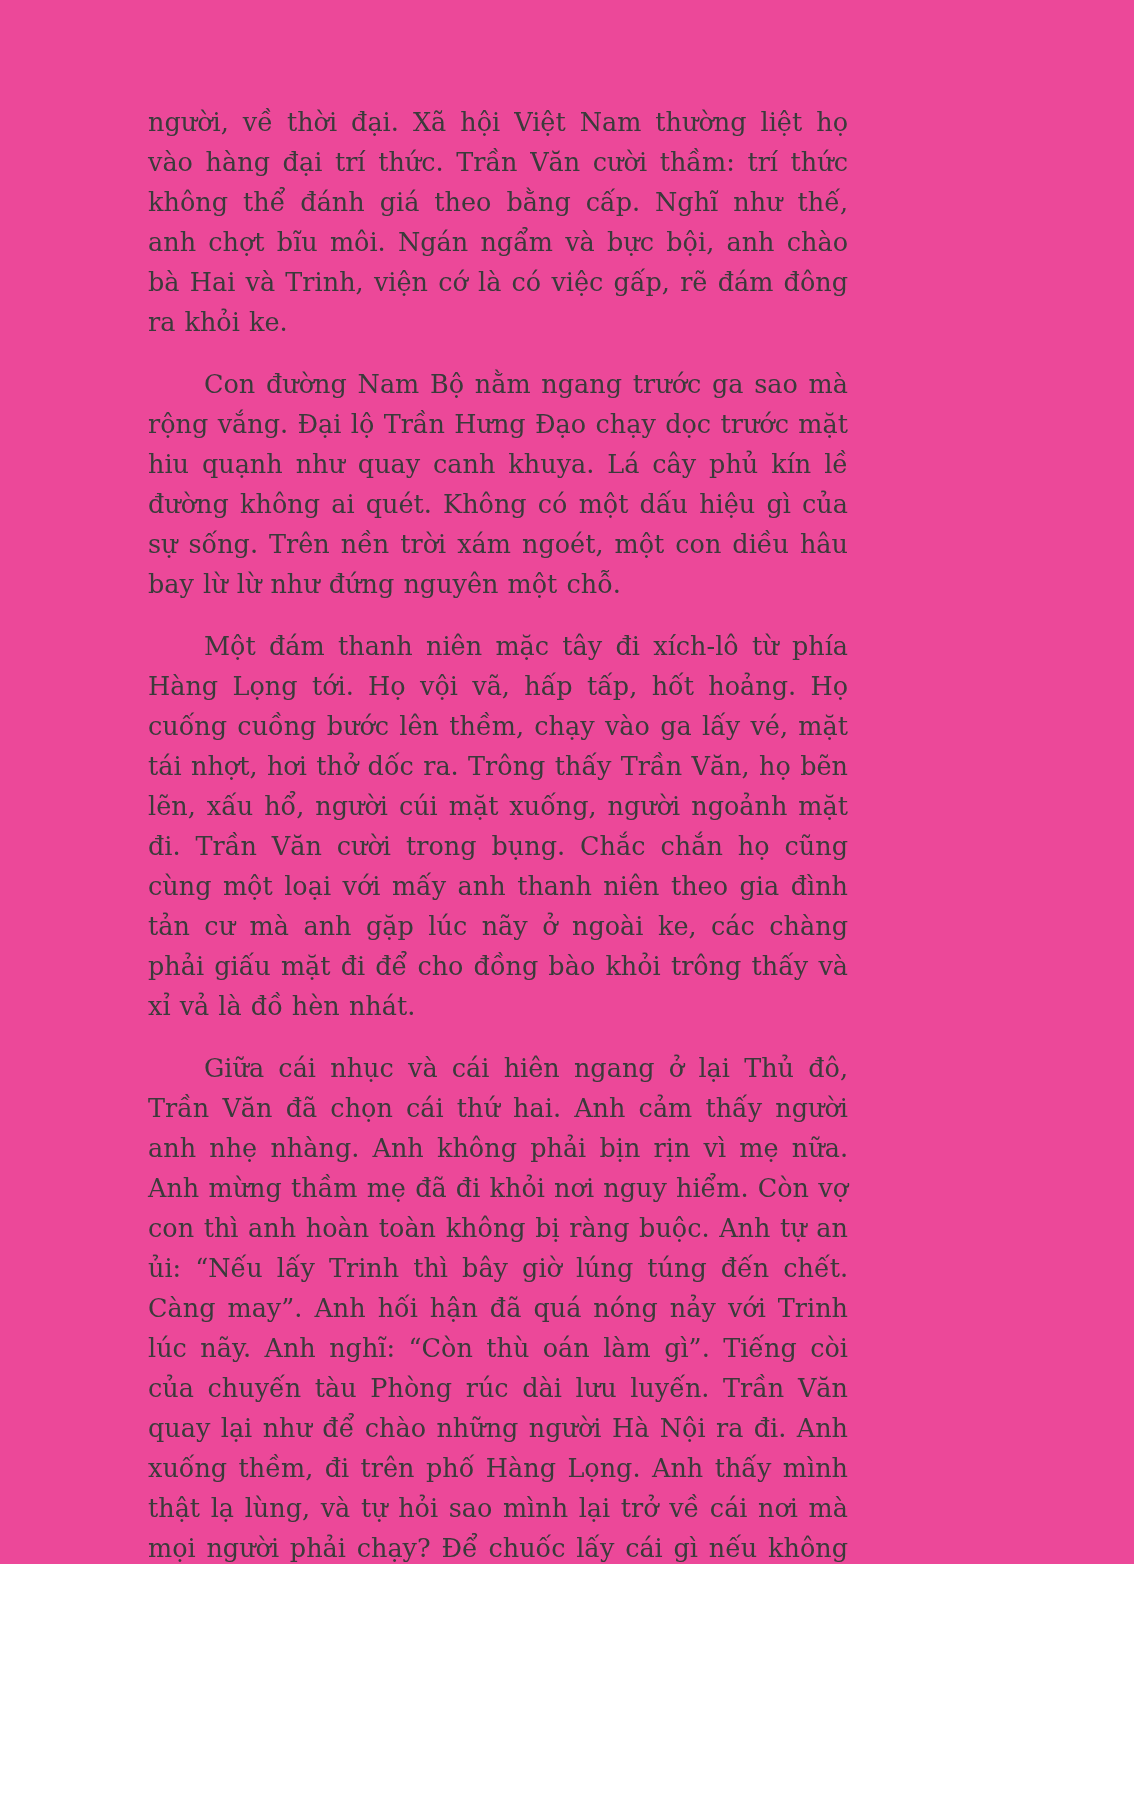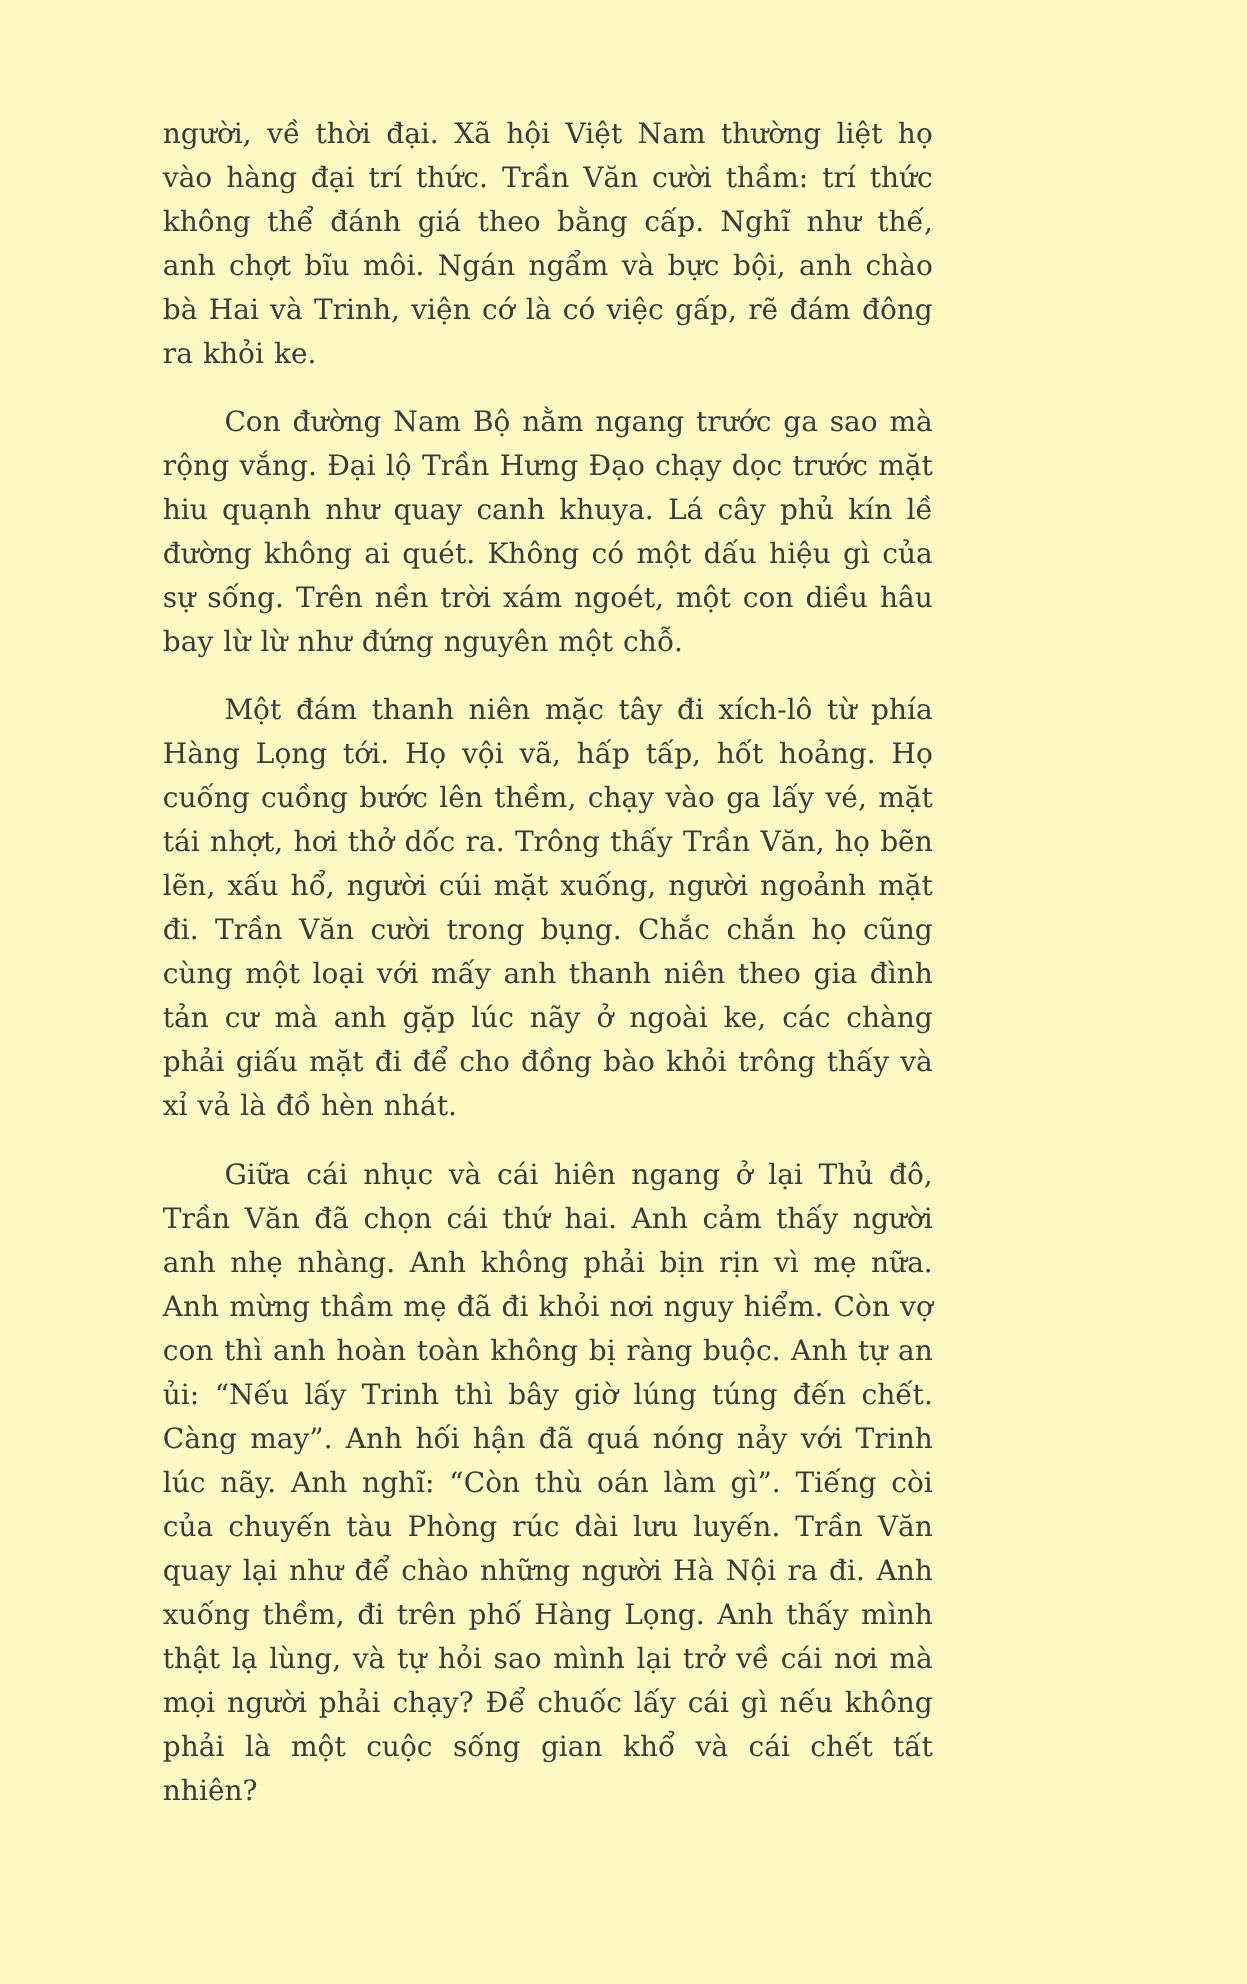--- a/index.html
+++ b/index.html
@@ -3,22 +3,22 @@
 <meta charset="utf-8">
 <style>
   html, body {
     margin: 0;
     padding: 0;
     background: #ffffff;
   }
   .page {
     position: relative;
     width: 1134px;
-    height: 1804px;
-    background: #fef9c3;
+    height: 1564px;
+    background: #ec4899;
     overflow: hidden;
     font-family: "DejaVu Serif", "Liberation Serif", serif;
     color: #3b3b3b;
   }
   .text-block {
     position: absolute;
     left: 148px;
     top: 102px;
     width: 700px;
   }

